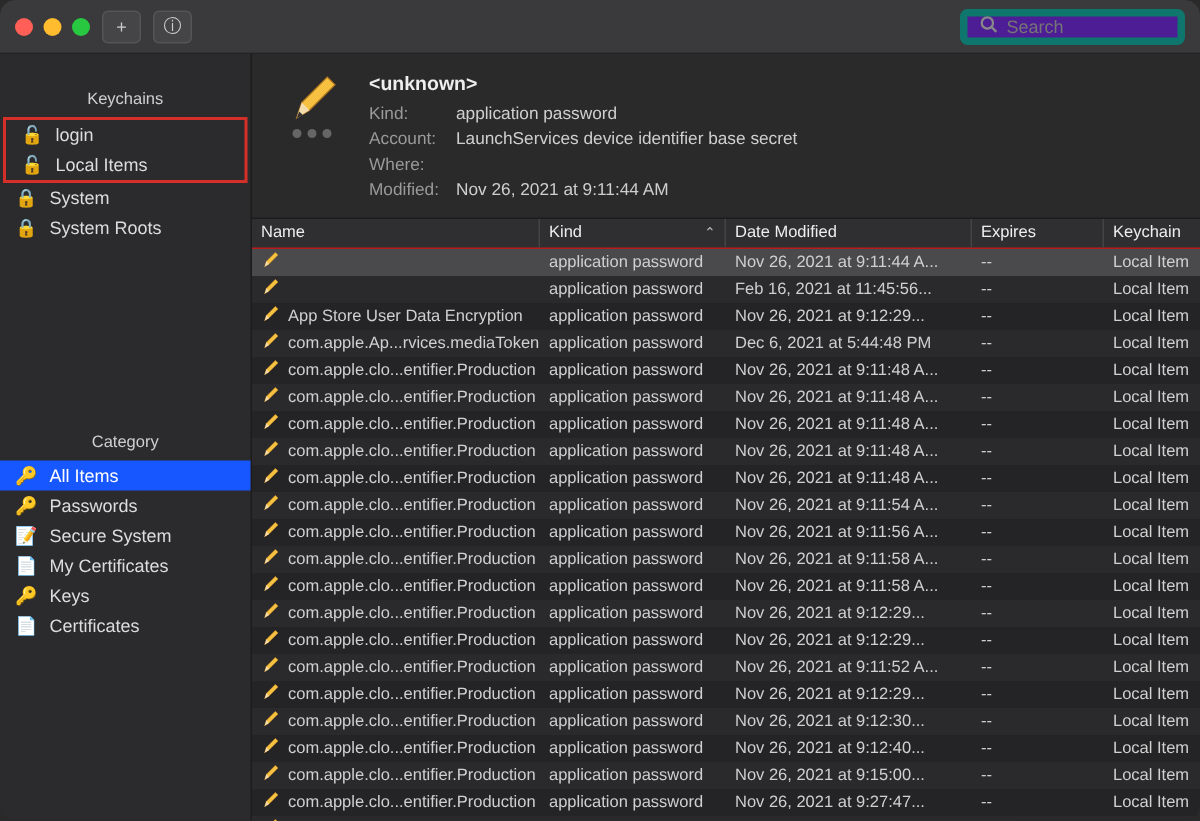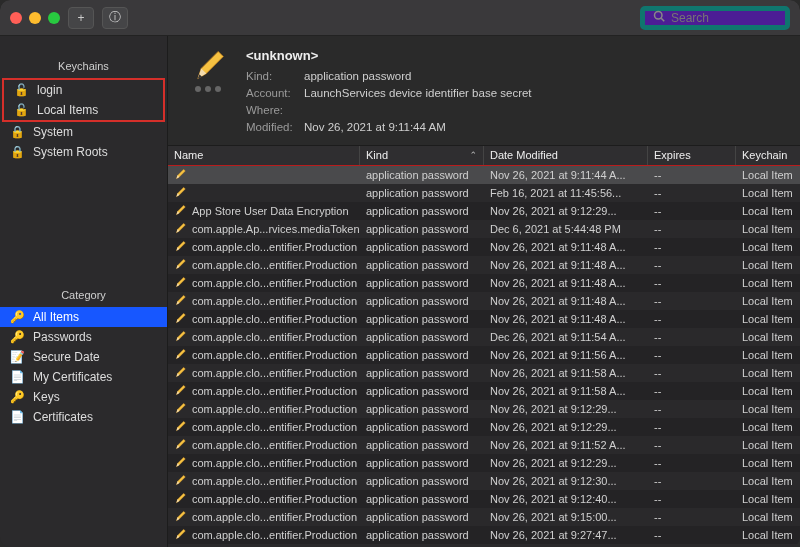--- a/index.html
+++ b/index.html
@@ -194,21 +194,21 @@
         <div class="side-item selected">
           <span class="ico">🔑</span>
           <span>All Items</span>
         </div>
         <div class="side-item">
           <span class="ico">🔑</span>
           <span>Passwords</span>
         </div>
         <div class="side-item">
           <span class="ico">📝</span>
-          <span>Secure Date</span>
+          <span>Secure System</span>
         </div>
         <div class="side-item">
           <span class="ico">📄</span>
           <span>My Certificates</span>
         </div>
         <div class="side-item">
           <span class="ico">🔑</span>
           <span>Keys</span>
         </div>
         <div class="side-item">
@@ -383,21 +383,21 @@
           </div>
           <div class="tr">
             <div class="td c-name">
               <span><svg class="mini-pencil" viewBox="0 0 40 40">
                   <polygon points="8,36 12,24 32,4 38,10 18,30" fill="#f6c141" stroke="#b2771f" stroke-width="1"></polygon>
                   <polygon points="8,36 12,24 18,30" fill="#f3dcae"></polygon>
                 </svg></span>
               <span>com.apple.clo...entifier.Production</span>
             </div>
             <div class="td c-kind">application password</div>
-            <div class="td c-date">Dec 26, 2021 at 9:11:54 A...</div>
+            <div class="td c-date">Nov 26, 2021 at 9:11:54 A...</div>
             <div class="td c-exp">--</div>
             <div class="td c-key">Local Item</div>
           </div>
           <div class="tr">
             <div class="td c-name">
               <span><svg class="mini-pencil" viewBox="0 0 40 40">
                   <polygon points="8,36 12,24 32,4 38,10 18,30" fill="#f6c141" stroke="#b2771f" stroke-width="1"></polygon>
                   <polygon points="8,36 12,24 18,30" fill="#f3dcae"></polygon>
                 </svg></span>
               <span>com.apple.clo...entifier.Production</span>

